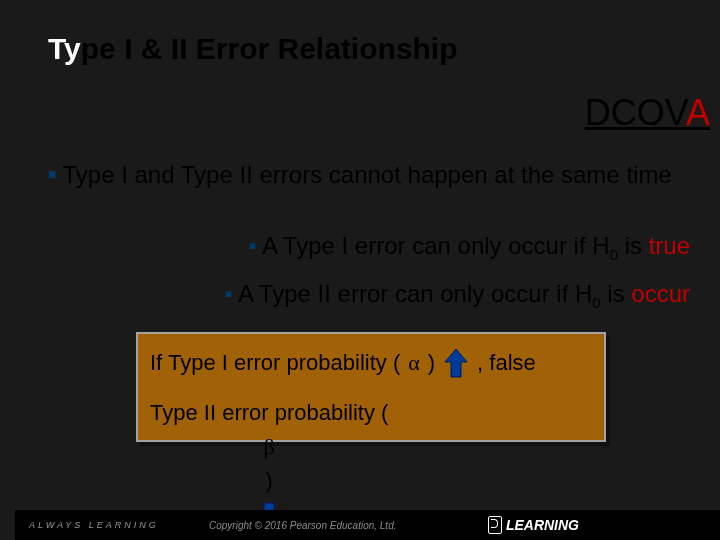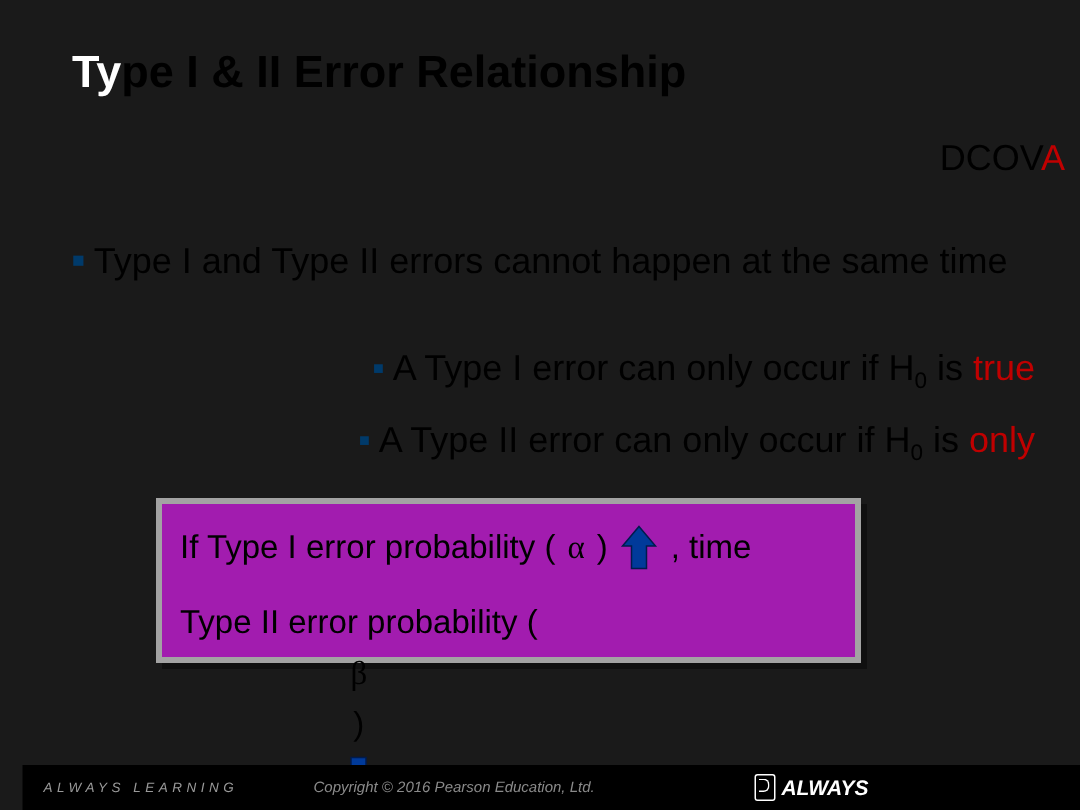--- a/index.html
+++ b/index.html
@@ -21,22 +21,23 @@
     left: 48px;
     font-size: 30px;
     font-weight: bold;
     color: #fff;
   }
   .title .dark { color: #000; }
   .dcova {
     position: absolute;
     top: 92px;
     right: 10px;
-    font-size: 24px;
-    color: #000;
+    font-size: 36px;
+    color: #000;
+    text-decoration: underline;
   }
   .dcova .red { color: #c00000; }
   .bullet1 {
     position: absolute;
     top: 160px;
     left: 48px;
     right: 40px;
     font-size: 24px;
     color: #000;
     line-height: 1.25;
@@ -60,26 +61,26 @@
     font-size: 12px;
     vertical-align: 4px;
     margin-right: 6px;
   }
   .sub-a { top: 232px; }
   .sub-b { top: 280px; }
   .subx { font-size: 15px; vertical-align: sub; }
   .red-word { color: #c00000; }
   .box {
     position: absolute;
-    left: 104px;
+    left: 136px;
     top: 332px;
     width: 470px;
     height: 110px;
-    background: #a21caf;
-    border: 4px solid #a3a3a3;
+    background: #a16207;
+    border: 2px solid #a3a3a3;
     box-shadow: 4px 4px 0 rgba(0,0,0,0.35);
   }
   .box-line {
     position: absolute;
     left: 12px;
     color: #000;
     font-size: 22px;
     display: flex;
     align-items: center;
     gap: 8px;
@@ -169,50 +170,50 @@
 
   <div class="bullet1">
     <span class="sq">■</span><span>Type I and Type II errors cannot happen at the same time</span>
   </div>
 
   <div class="sub sub-a">
     <span class="sq">■</span><span>A Type I error can only occur if H</span><span class="subx">0</span><span> is </span><span class="red-word">true</span>
   </div>
 
   <div class="sub sub-b">
-    <span class="sq">■</span><span>A Type II error can only occur if H</span><span class="subx">0</span><span> is </span><span class="red-word">only</span>
+    <span class="sq">■</span><span>A Type II error can only occur if H</span><span class="subx">0</span><span> is </span><span class="red-word">occur</span>
   </div>
 
   <div class="box">
     <div class="box-line line1">
       <span>If Type I error probability (</span>
         <span class="sym">α</span>
         <span>)</span>
       <span class="arrow-up">
         <svg viewBox="0 0 26 30">
             <polygon points="13,1 24,14 18,14 18,29 8,29 8,14 2,14" fill="#003a9a" stroke="#001b4d" stroke-width="1"></polygon>
           </svg>
       </span>
-      <span>, time</span>
+      <span>, false</span>
     </div>
     <div class="box-line line2">
       <span>Type II error probability (</span>
         <span class="sym">β</span>
         <span>)</span>
       <span class="arrow-down">
         <svg viewBox="0 0 26 30">
             <polygon points="8,1 18,1 18,16 24,16 13,29 2,16 8,16" fill="#003a9a" stroke="#001b4d" stroke-width="1"></polygon>
           </svg>
       </span>
     </div>
   </div>
 
   <div class="footer">
     <span class="always">ALWAYS LEARNING</span>
     <span class="copyright">Copyright © 2016 Pearson Education, Ltd.</span>
     <span class="pearson-logo">
       <span class="p-mark"></span>
-      <span>ALWAYS</span>
+      <span>LEARNING</span>
     </span>
   </div>
   <span class="chapter">Chapter 9, Slide 15</span>
 
 </div>
 
 </body></html>

